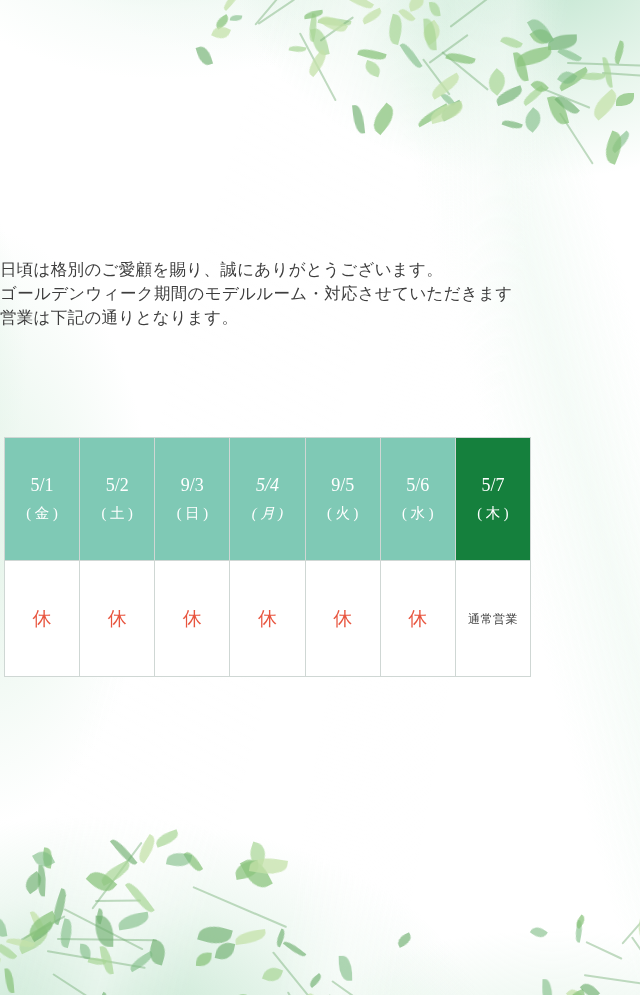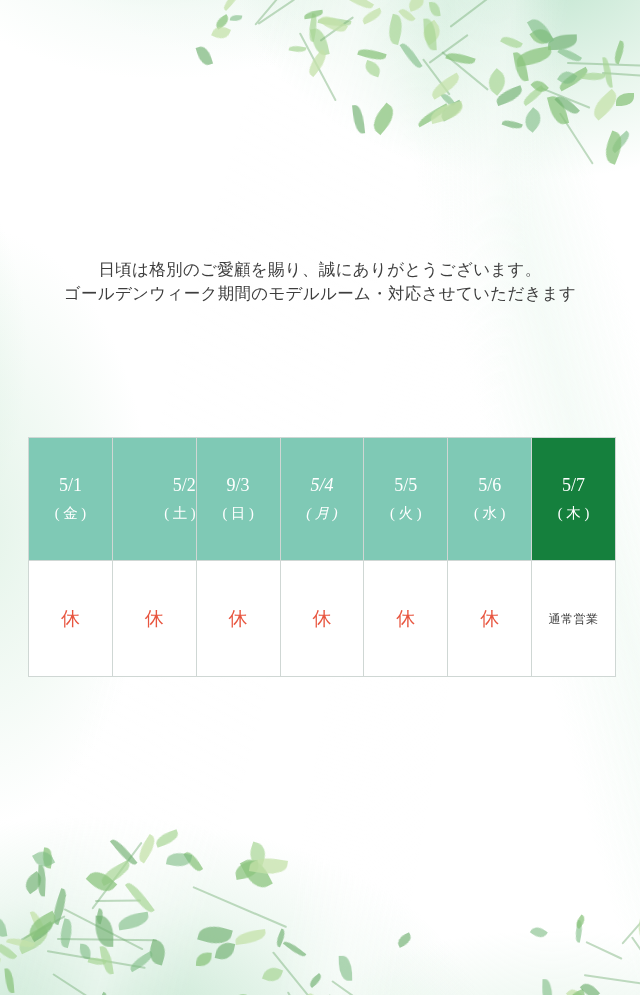--- a/index.html
+++ b/index.html
@@ -106,34 +106,34 @@
     color: #3b3b3b;
     font-weight: 400;
     font-family: "Liberation Serif", "DejaVu Serif", serif;
   }
 
   .lead {
     position: absolute;
     top: 258px;
     left: 0;
     width: 640px;
-    text-align: center;
+    text-align: left;
     font-size: 16.5px;
     line-height: 24px;
     color: #3d3d3d;
     letter-spacing: 0.3px;
   }
   .lead p { margin: 0; }
 
   
   .schedule {
     position: absolute;
     top: 437px;
-    left: 28px;
-    width: 588px;
+    left: 4px;
+    width: 527px;
     border-collapse: collapse;
     table-layout: fixed;
     background: #ffffff;
   }
   .schedule th, .schedule td {
     border: 1px solid #cfd7d4;
     text-align: center;
     vertical-align: middle;
   }
   .schedule th {
@@ -329,30 +329,31 @@
         <div class="leaf" style="width: 13.2871px; height: 7.42391px; left: 573.905px; top: 917.717px; background: rgba(139, 196, 126, 0.75); transform: rotate(308.069deg); filter: blur(0.42px);"></div>
       </div>
   </div>
 
   <div class="content">
 
 
     <div class="lead">
       <p>日頃は格別のご愛顧を賜り、誠にありがとうございます。</p>
       <p>ゴールデンウィーク期間のモデルルーム・対応させていただきます</p>
+      <p>営業は下記の通りとなります。</p>
     </div>
 
     <table class="schedule">
       <thead>
         <tr id="schedule-head-row">
             <th style="background: rgb(127, 201, 181);"><span>5/1</span><span class="dow">( 金 )</span></th>
-            <th style="background: rgb(127, 201, 181); text-align: right;"><span>5/2</span><span class="dow">( 土 )</span></th>
+            <th style="background: rgb(127, 201, 181);"><span>5/2</span><span class="dow">( 土 )</span></th>
             <th style="background: rgb(127, 201, 181);"><span>9/3</span><span class="dow">( 日 )</span></th>
             <th style="background: rgb(127, 201, 181); font-style: italic;"><span>5/4</span><span class="dow">( 月 )</span></th>
-            <th style="background: rgb(127, 201, 181);"><span>5/5</span><span class="dow">( 火 )</span></th>
+            <th style="background: rgb(127, 201, 181);"><span>9/5</span><span class="dow">( 火 )</span></th>
             <th style="background: rgb(127, 201, 181);"><span>5/6</span><span class="dow">( 水 )</span></th>
             <th style="background: #15803d;"><span>5/7</span><span class="dow">( 木 )</span></th>
           </tr>
       </thead>
       <tbody>
         <tr id="schedule-body-row">
             <td><span class="closed" style="color: rgb(232, 85, 63);">休</span></td>
             <td><span class="closed" style="color: rgb(232, 85, 63);">休</span></td>
             <td><span class="closed" style="color: rgb(232, 85, 63);">休</span></td>
             <td><span class="closed" style="color: rgb(232, 85, 63);">休</span></td>

